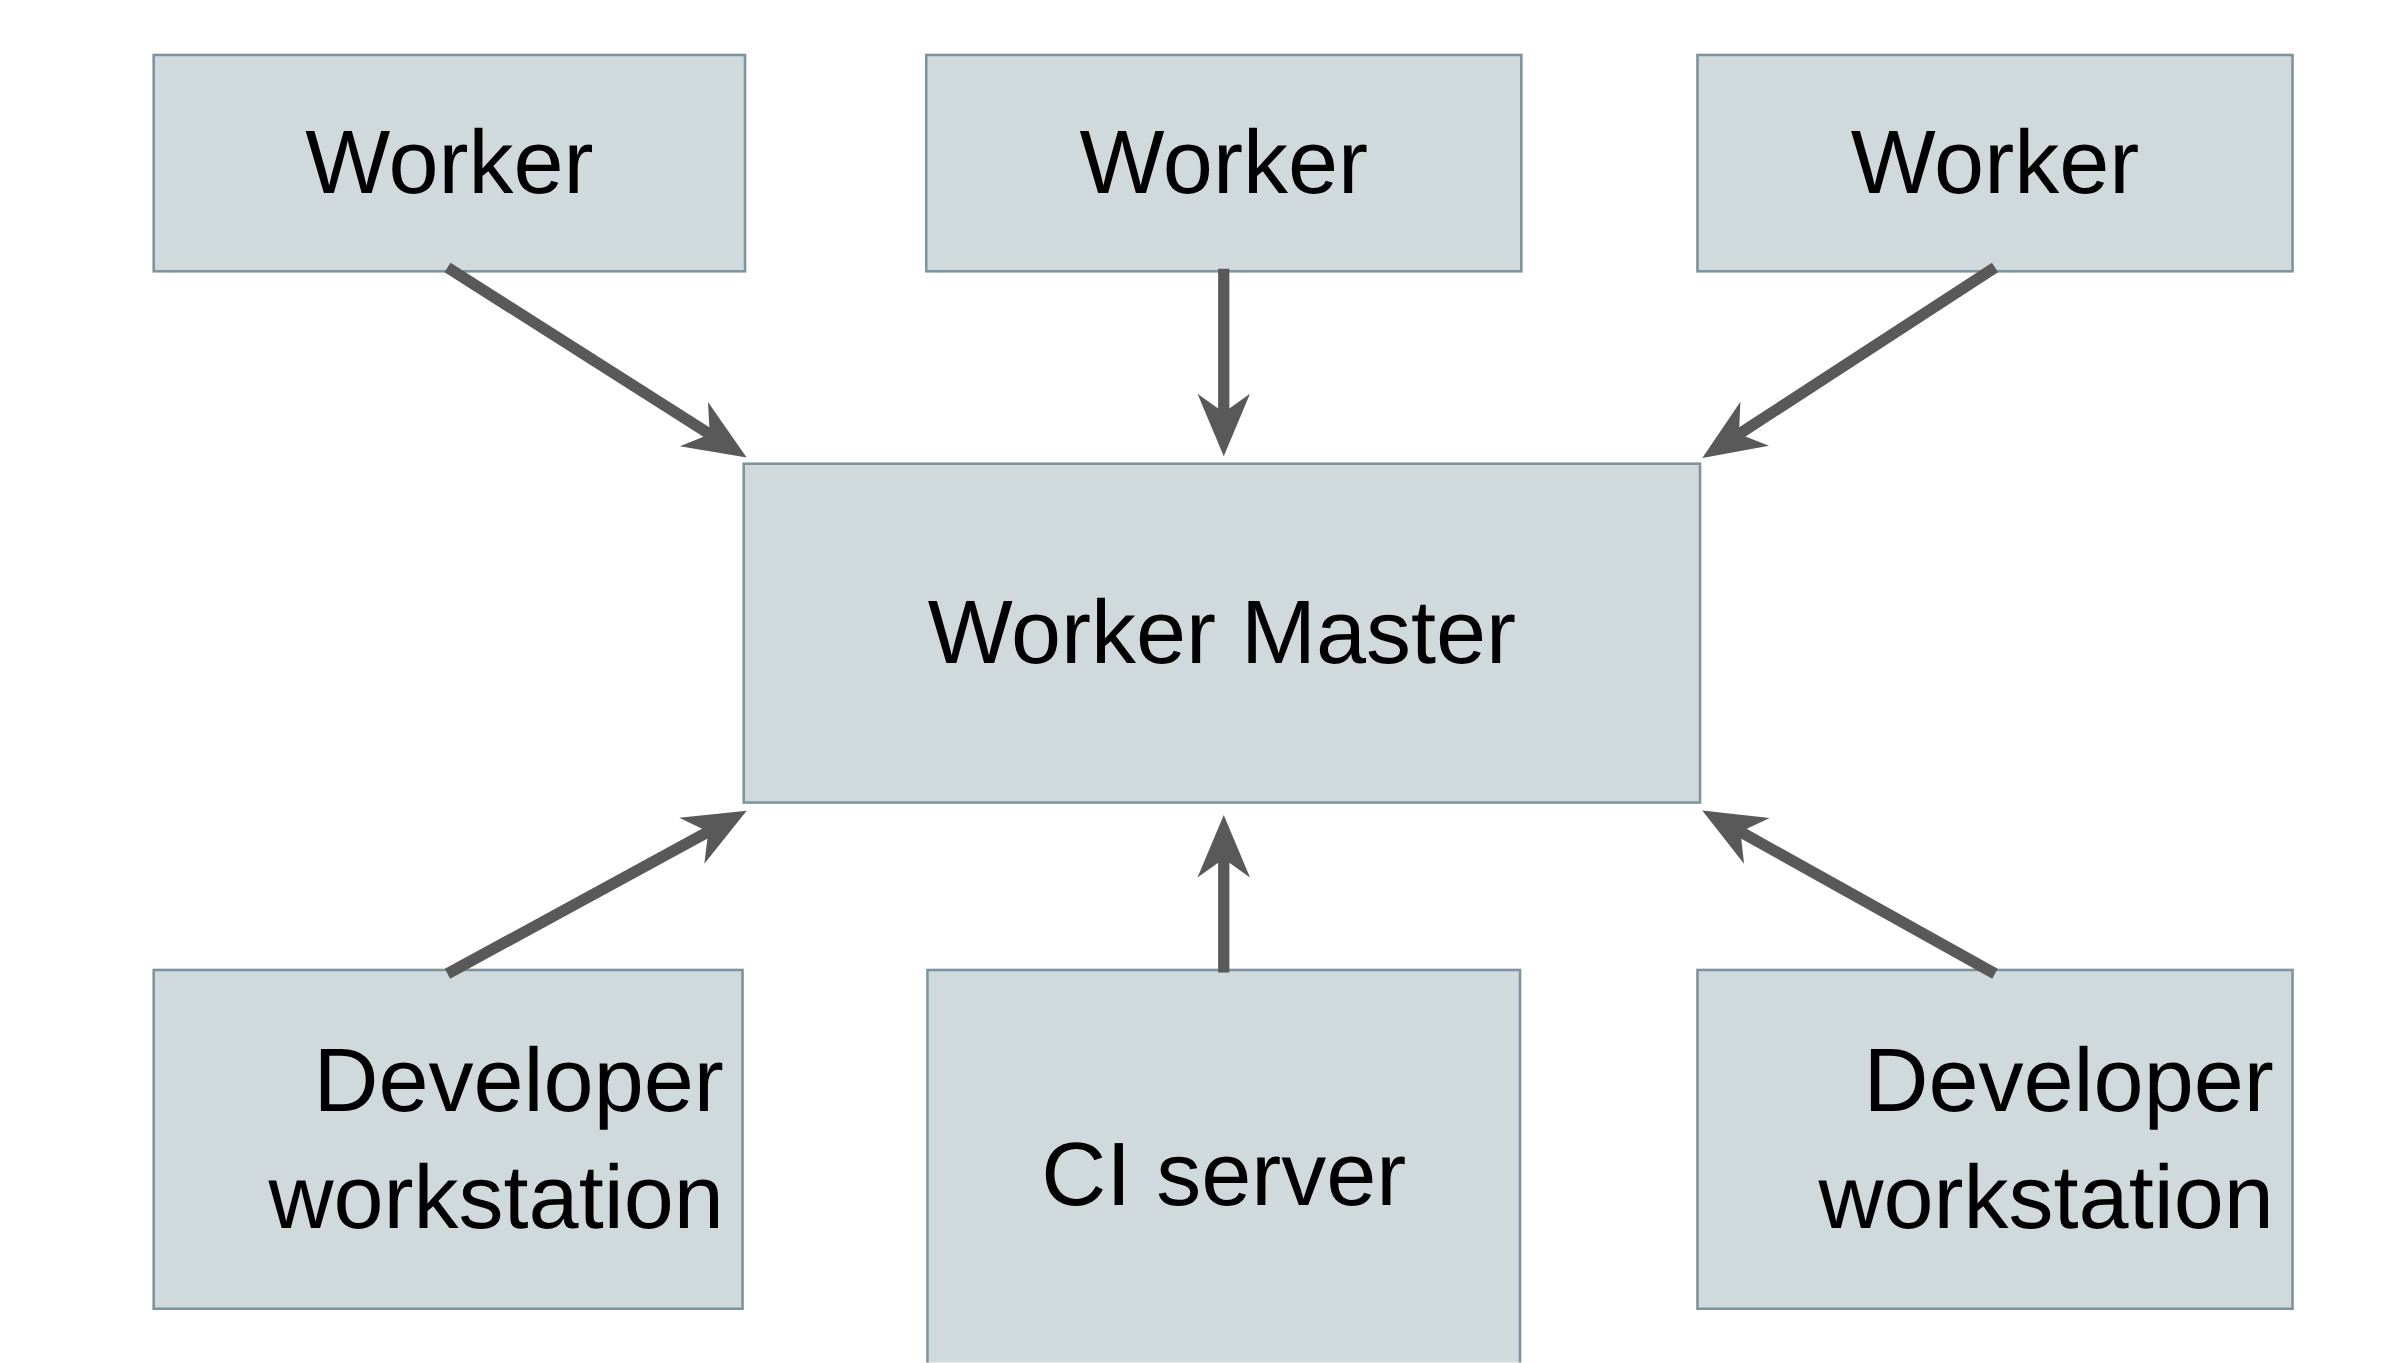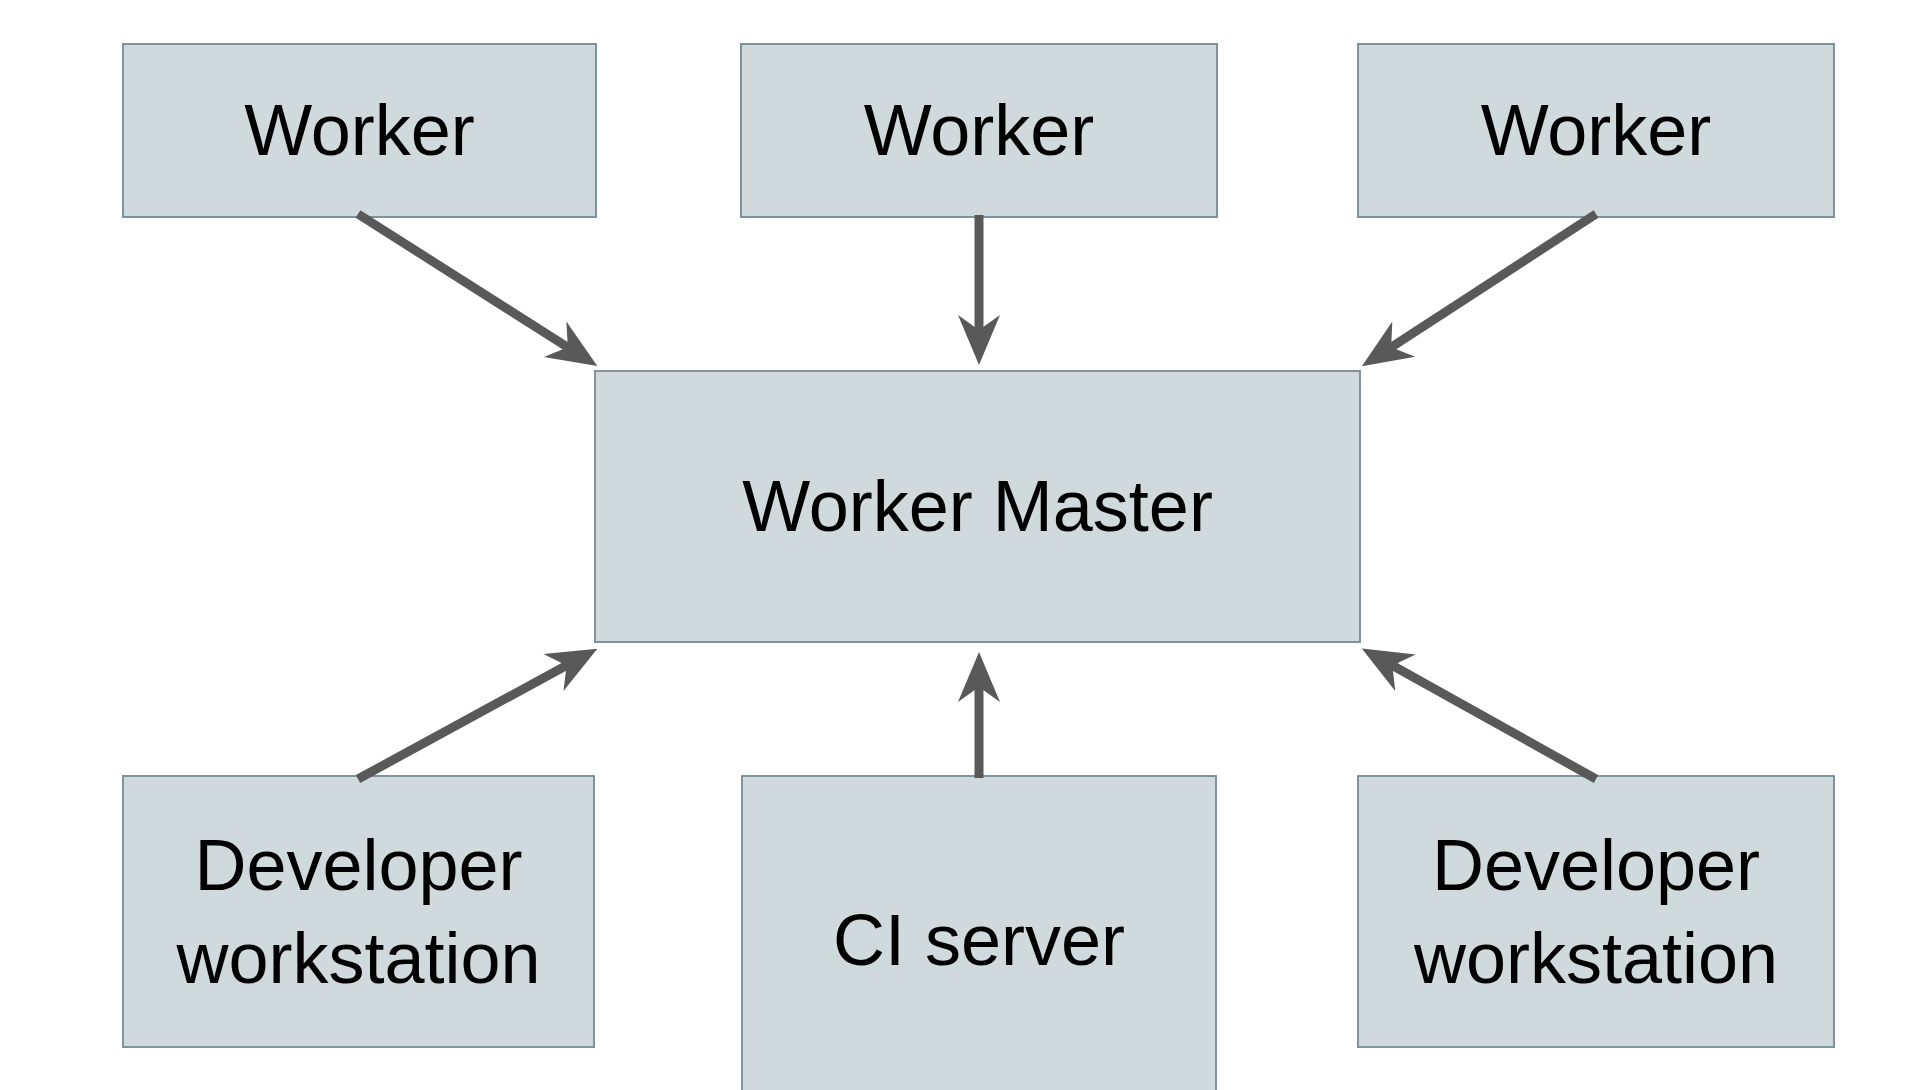--- a/index.html
+++ b/index.html
@@ -17,21 +17,21 @@
   .arrows line{stroke:var(--arrow);stroke-width:9;}
   .arrows marker path{fill:var(--arrow);}
   .node{
     position:absolute;
     z-index:1;
     background:var(--node-fill);
     border:2px solid var(--node-border);
     display:flex;
     align-items:center;
     justify-content:center;
-    text-align:center;
+    text-align:right;
     font-size:72px;
     line-height:1.28;
     color:var(--text);
     padding:0 14px;
   }
   .node-worker-1{left:122px;top:43px;width:475px;height:175px;}
   .node-worker-2{left:740px;top:43px;width:478px;height:175px;}
   .node-worker-3{left:1357px;top:43px;width:478px;height:175px;}
   .node-build-master{left:594px;top:370px;width:767px;height:273px;}
   .node-dev-workstation-left{left:122px;top:775px;width:473px;height:273px;}

